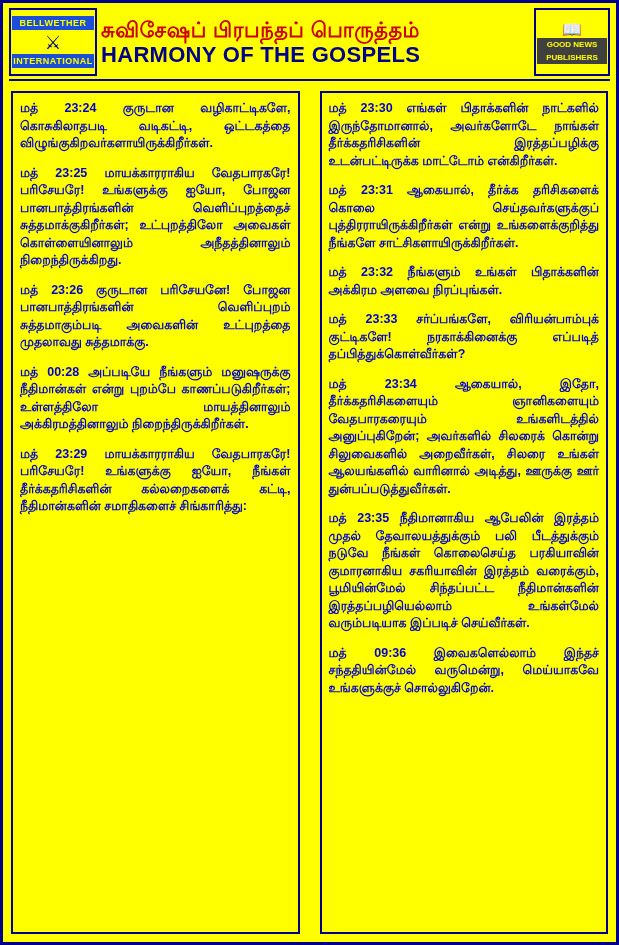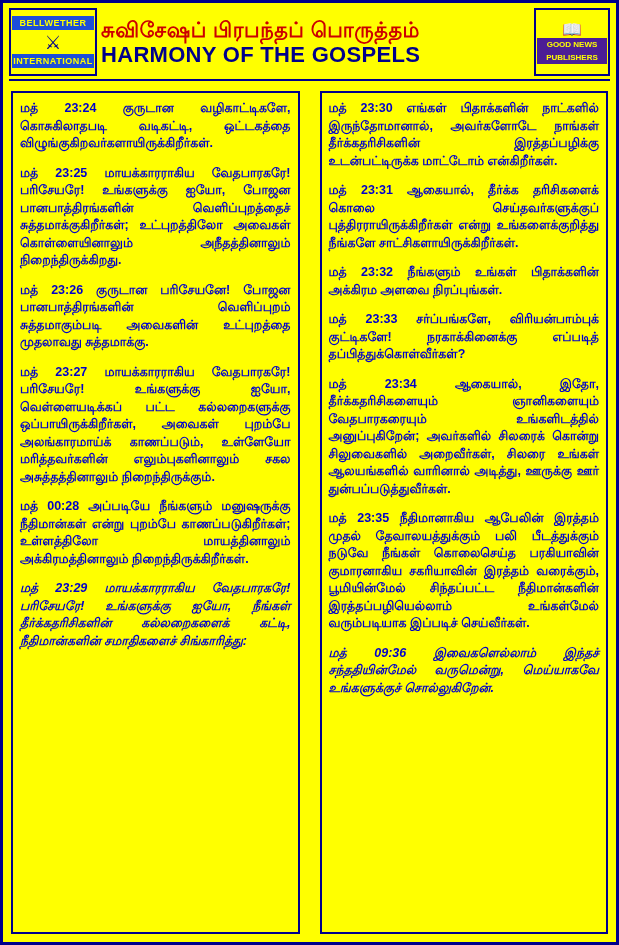--- a/index.html
+++ b/index.html
@@ -102,21 +102,21 @@
     justify-content: center;
     padding: 2px;
   }
   .pub-emblem {
     font-size: 16px;
     color: #00008b;
     line-height: 17px;
   }
   .pub-strip {
     width: 70px;
-    background: #4c1d95;
+    background: #404040;
     color: #ffff00;
     font-size: 8px;
     font-weight: bold;
     text-align: center;
     padding: 2px 0;
     line-height: 9px;
     box-sizing: border-box;
   }
   .header-rule {
     margin: 3px 6px 0 6px;
@@ -143,21 +143,21 @@
   .col.right { width: 297px; margin-left: 20px; }
   .verse {
     margin: 0 0 12px 0;
     font-size: 12.5px;
     line-height: 17.5px;
     color: #0000cc;
     font-weight: bold;
     text-align: justify;
     text-justify: inter-word;
   }
-  .verse:last-child { margin-bottom: 0; font-style: italic; }
+  .verse:last-child { margin-bottom: 0; }
 </style>
 </head>
 <body>
 
 <div class="page">
 
   <div class="header">
 
     <div class="logo-box">
       <div class="logo-strip">BELLWETHER</div>
@@ -181,21 +181,20 @@
   </div>
 
   <div class="header-rule"></div>
 
   <div class="columns">
 
     <div class="col left">
       <p class="verse">மத்   23:24   குருடான வழிகாட்டிகளே, கொசுகிலாதபடி வடிகட்டி, ஒட்டகத்தை விழுங்குகிறவர்களாயிருக்கிறீர்கள்.</p>
       <p class="verse">மத்   23:25   மாயக்காரராகிய வேதபாரகரே!   பரிசேயரே! உங்களுக்கு   ஐயோ, போஜன   பானபாத்திரங்களின் வெளிப்புறத்தைச் சுத்தமாக்குகிறீர்கள்; உட்புறத்திலோ   அவைகள் கொள்ளையினாலும் அநீதத்தினாலும் நிறைந்திருக்கிறது.</p>
       <p class="verse">மத் 23:26 குருடான பரிசேயனே! போஜன பானபாத்திரங்களின் வெளிப்புறம் சுத்தமாகும்படி அவைகளின் உட்புறத்தை முதலாவது சுத்தமாக்கு.</p>
-      <p class="verse">மத்   23:27   மாயக்காரராகிய வேதபாரகரே!   பரிசேயரே! உங்களுக்கு   ஐயோ, வெள்ளையடிக்கப் பட்ட கல்லறைகளுக்கு ஒப்பாயிருக்கிறீர்கள், அவைகள் புறம்பே அலங்காரமாய்க் காணப்படும், உள்ளேயோ மரித்தவர்களின் எலும்புகளினாலும் சகல அசுத்தத்தினாலும் நிறைந்திருக்கும்.</p>
       <p class="verse">மத் 00:28 அப்படியே நீங்களும் மனுஷருக்கு நீதிமான்கள் என்று புறம்பே காணப்படுகிறீர்கள்; உள்ளத்திலோ மாயத்தினாலும் அக்கிரமத்தினாலும் நிறைந்திருக்கிறீர்கள்.</p>
       <p class="verse">மத் 23:29 மாயக்காரராகிய வேதபாரகரே! பரிசேயரே! உங்களுக்கு ஐயோ, நீங்கள் தீர்க்கதரிசிகளின் கல்லறைகளைக் கட்டி, நீதிமான்களின் சமாதிகளைச் சிங்காரித்து:</p>
     </div>
 
     <div class="col right">
       <p class="verse">மத்   23:30   எங்கள் பிதாக்களின் நாட்களில்   இருந்தோமானால், அவர்களோடே   நாங்கள் தீர்க்கதரிசிகளின் இரத்தப்பழிக்கு உடன்பட்டிருக்க   மாட்டோம் என்கிறீர்கள்.</p>
       <p class="verse">மத்   23:31   ஆகையால், தீர்க்க   தரிசிகளைக் கொலை   செய்தவர்களுக்குப் புத்திரராயிருக்கிறீர்கள்   என்று உங்களைக்குறித்து   நீங்களே சாட்சிகளாயிருக்கிறீர்கள்.</p>
       <p class="verse">மத் 23:32 நீங்களும் உங்கள் பிதாக்களின் அக்கிரம அளவை நிரப்புங்கள்.</p>
       <p class="verse">மத்   23:33   சர்ப்பங்களே, விரியன்பாம்புக்   குட்டிகளே! நரகாக்கினைக்கு   எப்படித் தப்பித்துக்கொள்வீர்கள்?</p>
       <p class="verse">மத் 23:34 ஆகையால், இதோ, தீர்க்கதரிசிகளையும் ஞானிகளையும் வேதபாரகரையும் உங்களிடத்தில் அனுப்புகிறேன்; அவர்களில் சிலரைக் கொன்று சிலுவைகளில் அறைவீர்கள், சிலரை உங்கள் ஆலயங்களில் வாரினால் அடித்து, ஊருக்கு ஊர் துன்பப்படுத்துவீர்கள்.</p>

